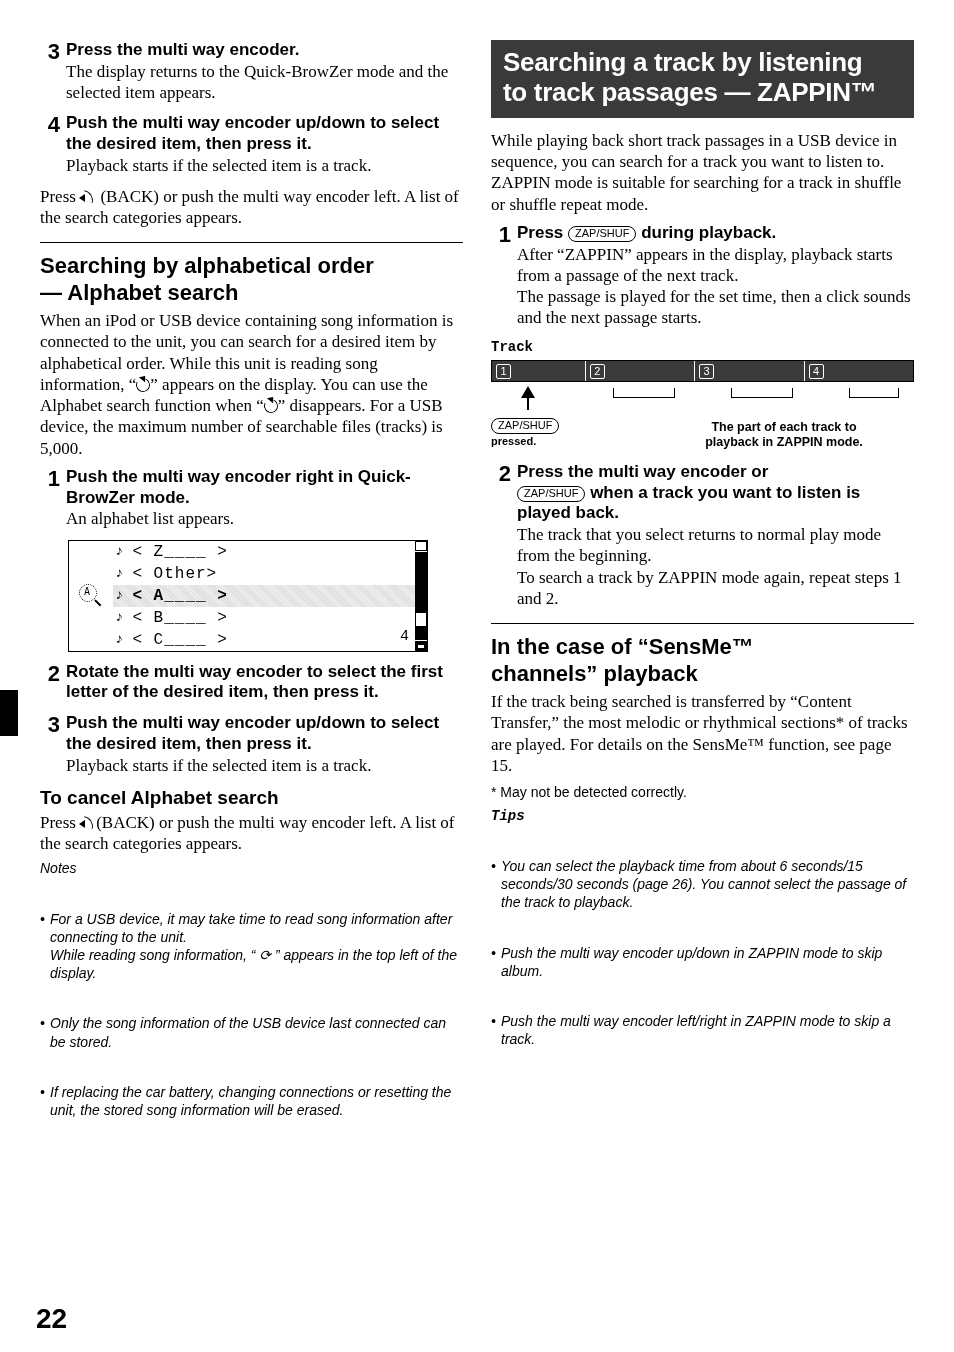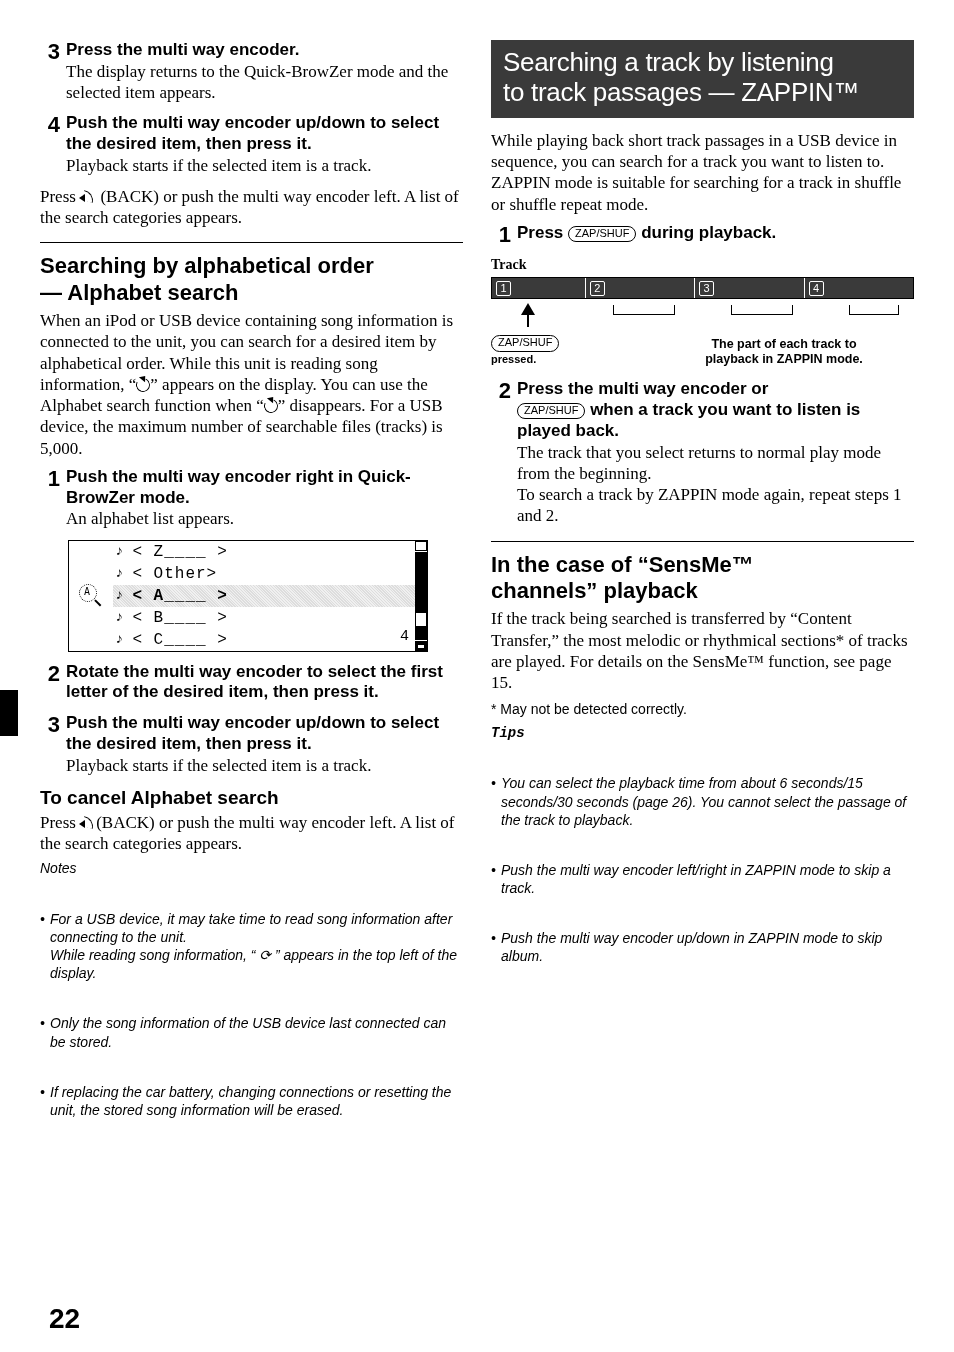--- a/index.html
+++ b/index.html
@@ -90,41 +90,41 @@
   }
 
   .banner {
     background: #3a3a3a;
     color: #fff;
     padding: 8px 12px 10px 12px;
     margin-bottom: 12px;
   }
   .banner-text {
     font-family: Arial, Helvetica, sans-serif;
-    font-weight: normal;
+    font-weight: bold;
     font-size: 26px;
     line-height: 1.15;
     letter-spacing: -0.3px;
   }
 
   .btn-oval {
     display: inline-block;
     border: 1px solid #000;
     border-radius: 999px;
     font-family: Arial, Helvetica, sans-serif;
     font-size: 11px;
     padding: 0 6px 1px 6px;
     vertical-align: 1px;
     line-height: 1.2;
     font-style: normal;
     font-weight: normal;
   }
 
   .track-label {
-    font-family: Liberation Serif, serif;
+    font-family: Liberation Mono, monospace;
     font-weight: bold;
     font-size: 14px;
     margin-bottom: 4px;
   }
 
   .track-diagram { width: 100%; }
   .track-row { display: flex; height: 22px; border: 1.2px solid #000; }
   .track-seg { flex: 1 1 0; background: #3a3a3a; color:#fff; display:flex; align-items:center; padding-left:4px; font-family: Arial, sans-serif; font-size: 13px; }
   .track-seg.first { flex: 0.85 1 0; }
   .track-seg + .track-seg { border-left: 1.2px solid #fff; }
@@ -183,21 +183,21 @@
   .lcd-side { width: 12px; display:flex; flex-direction:column; border-left:0; }
   .lcd-scroll-top { flex:0 0 10px; border:1px solid #000; background:#fff; }
   .lcd-scroll-track { flex:1; background:#000; margin:1px 0; position:relative; }
   .lcd-scroll-thumb { position:absolute; left:1px; right:1px; top:70%; height:14%; background:#fff; }
   .lcd-scroll-bot { flex:0 0 10px; border:1px solid #000; background:#000; position:relative; }
   .lcd-scroll-bot::after { content:""; position:absolute; left:2px; top:3px; width:6px; height:3px; border-top:3px solid #fff; }
   .lcd-num { position:absolute; right:18px; bottom:4px; font-family: "Courier New", monospace; font-size: 15px; }
 
   .page-num {
     position: absolute;
-    left: 49px;
+    left: 36px;
     bottom: 16px;
     font-family: Arial, Helvetica, sans-serif;
     font-weight: bold;
     font-size: 28px;
   }
   .side-tab {
     position:absolute; left:0; top:690px; width:18px; height:46px; background:#000;
   }
 
   .inline-icon-refresh {
@@ -350,20 +350,22 @@
 
     <div class="step-text" style="white-space:pre-line">While playing back short track passages in a USB device in sequence, you can search for a track you want to listen to.
 ZAPPIN mode is suitable for searching for a track in shuffle or shuffle repeat mode.</div>
 
     <div class="step" style="margin-top:8px">
       <div class="step-num">1</div>
       <div class="step-body">
         <div class="step-title">
           <span>Press </span><span class="btn-oval">ZAP/SHUF</span><span> during playback.</span>
         </div>
+        <div class="step-text" style="white-space:pre-line">After “ZAPPIN” appears in the display, playback starts from a passage of the next track.
+The passage is played for the set time, then a click sounds and the next passage starts.</div>
       </div>
     </div>
 
     <div class="track-label">Track</div>
 
     <div class="track-diagram">
       <div class="track-row">
         <div class="track-seg first">
             <span class="outnum">1</span>
           </div>
@@ -413,20 +415,20 @@
       <span>In the case of “SensMe™</span><br>
       <span>channels” playback</span>
     </h2>
     <div class="step-text">If the track being searched is transferred by “Content Transfer,” the most melodic or rhythmical sections* of tracks are played. For details on the SensMe™ function, see page 15.</div>
 
     <div class="footnote">* May not be detected correctly.</div>
 
     <div class="tips-h">Tips</div>
     <ul class="notelist">
       <li>You can select the playback time from about 6 seconds/15 seconds/30 seconds (page 26). You cannot select the passage of the track to playback.</li>
+      <li>Push the multi way encoder up/down in ZAPPIN mode to skip album.</li>
       <li>Push the multi way encoder left/right in ZAPPIN mode to skip a track.</li>
-      <li>Push the multi way encoder up/down in ZAPPIN mode to skip album.</li>
     </ul>
 
   </div>
 </div>
 
 <div class="page-num">22</div>
 
 </body></html>

